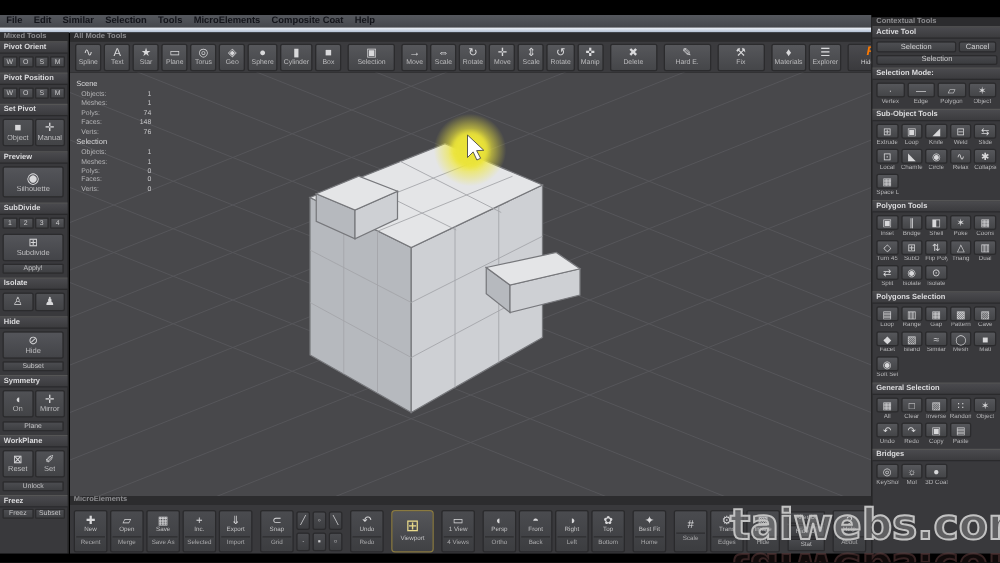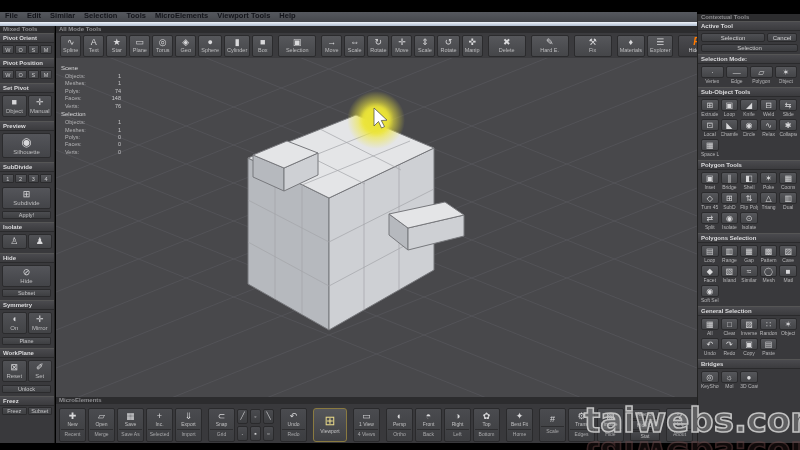--- a/index.html
+++ b/index.html
@@ -120,21 +120,21 @@
 <div class="topblack"></div>
 
 <div class="menubar">
 
 <span class="mi">File</span>
     <span class="mi">Edit</span>
     <span class="mi">Similar</span>
     <span class="mi">Selection</span>
     <span class="mi">Tools</span>
     <span class="mi">MicroElements</span>
-    <span class="mi">Viewport Tools</span>
+    <span class="mi">Composite Coat</span>
     <span class="mi">Help</span>
   </div>
 <div class="brightstrip"></div>
 
 <div class="leftpanel">
   <div class="phead">Mixed Tools</div>
 
   <div class="sec">
     <div class="stitle">Pivot Orient</div>
     <div class="wosm">

